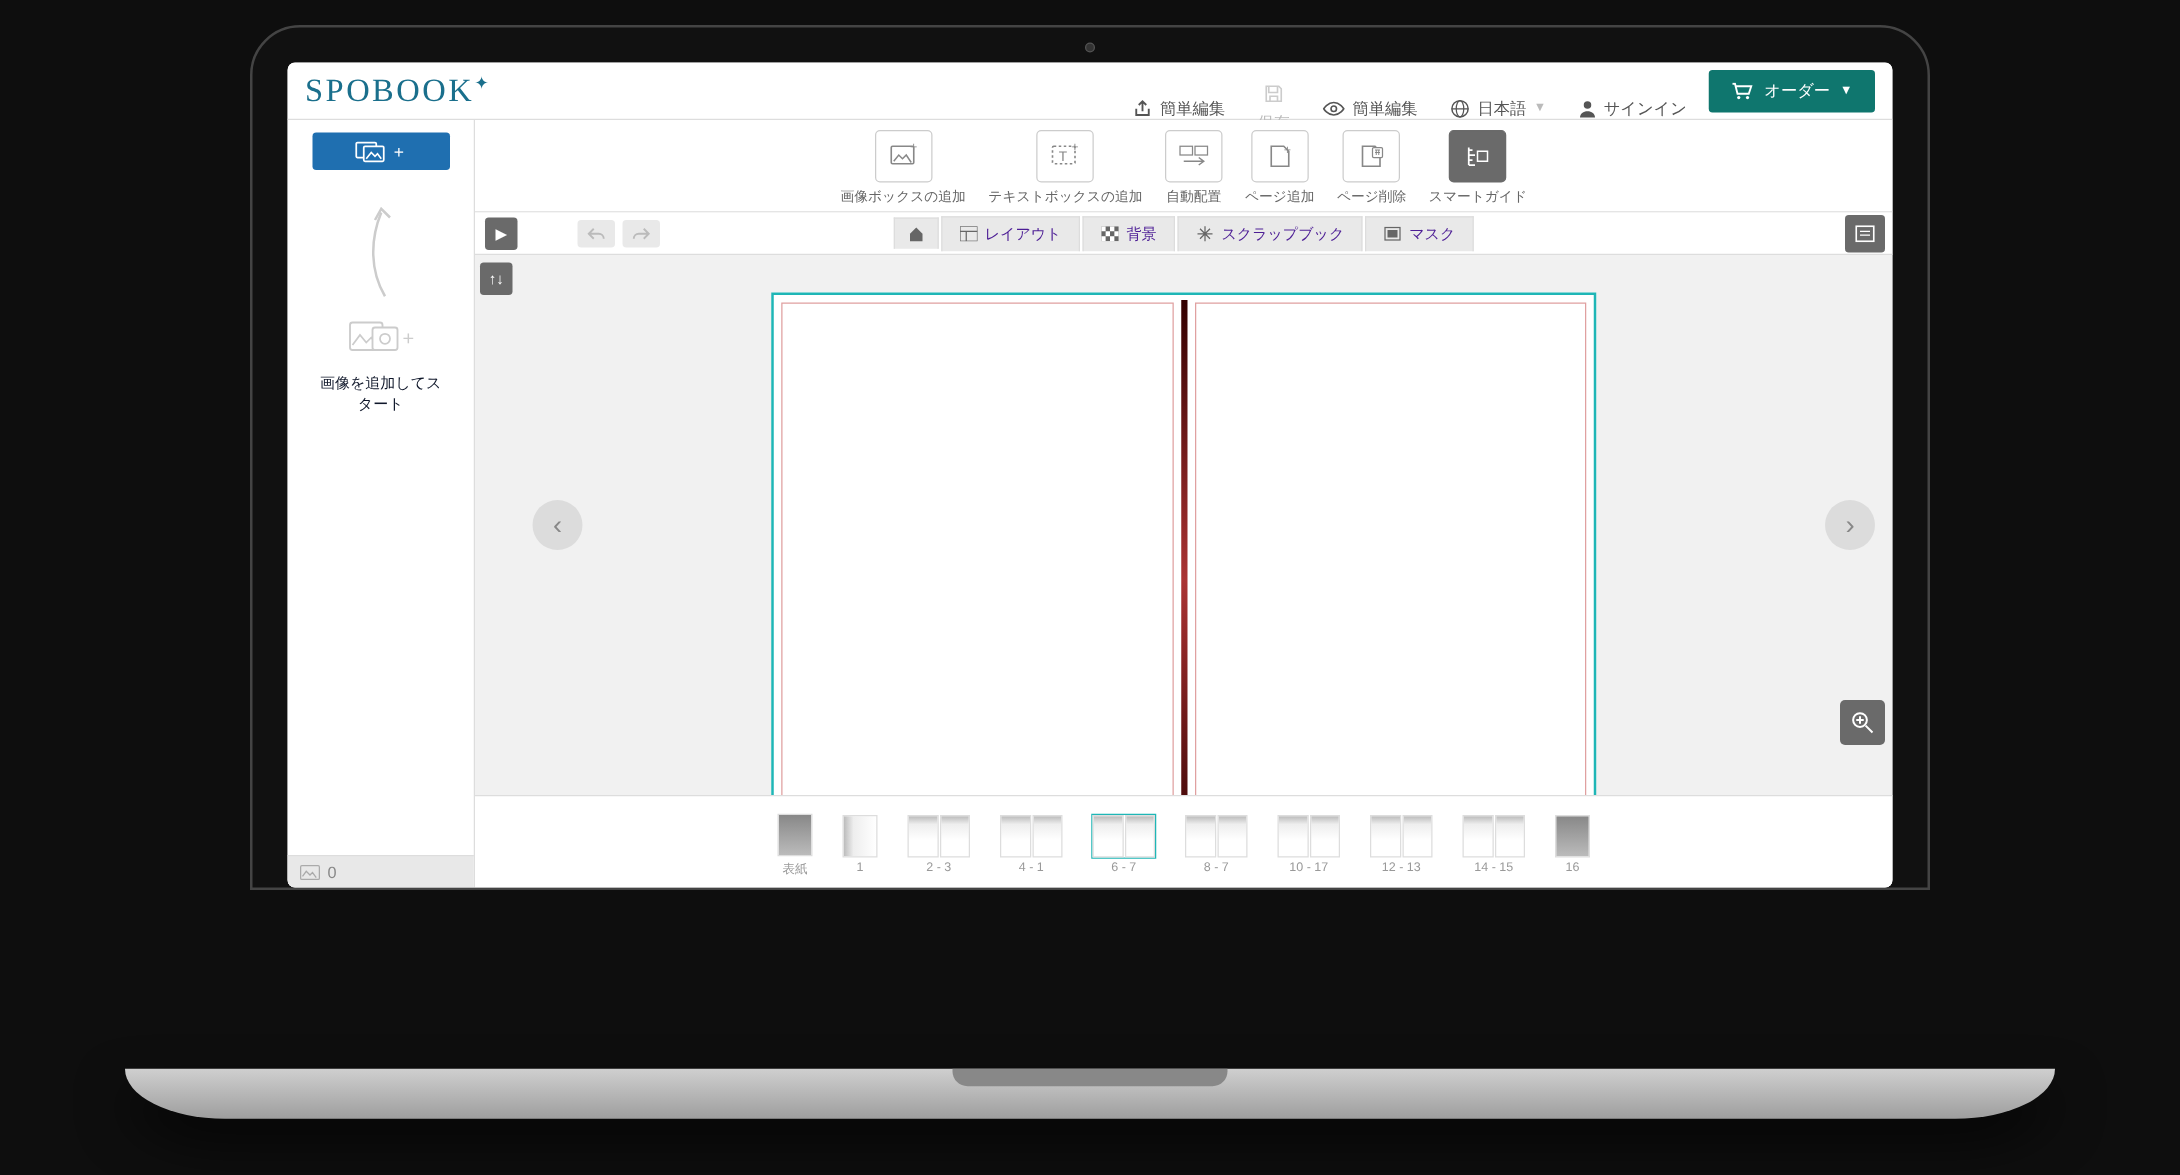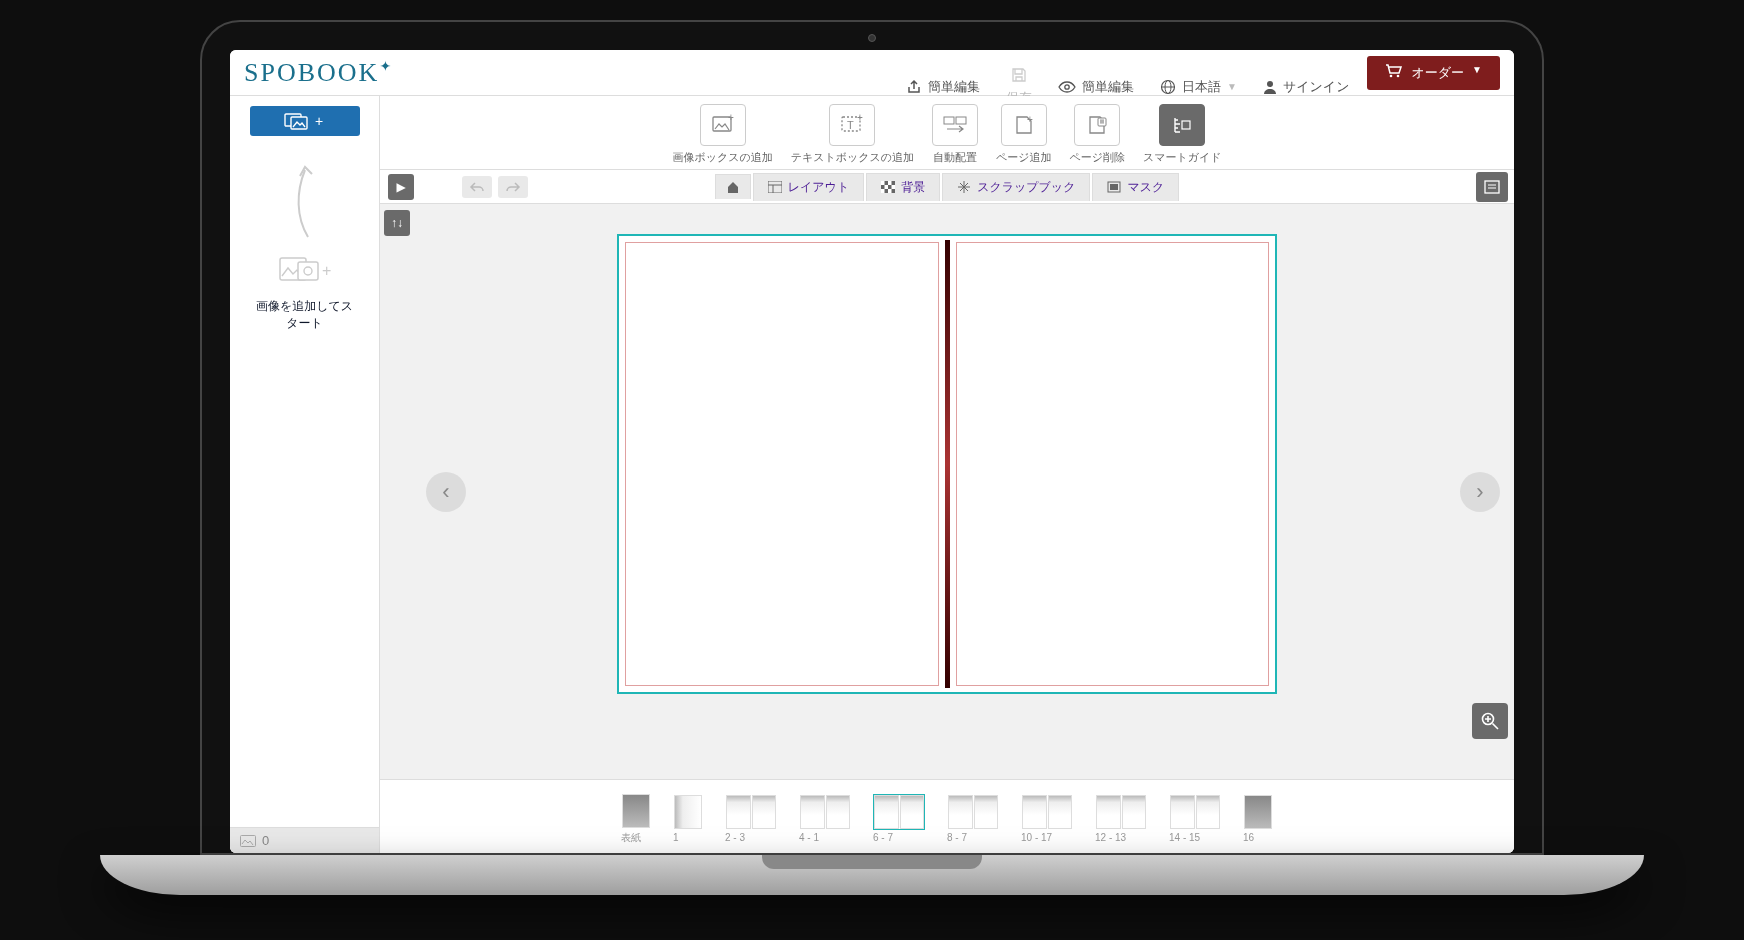--- a/index.html
+++ b/index.html
@@ -10,21 +10,21 @@
     height: 940px;
     position: relative;
     overflow: hidden;
   }
   
   .laptop {
     position: absolute;
     top: 20px;
     left: 200px;
     width: 1344px;
-    height: 835px;
+    height: 692px;
     background: #111;
     border-radius: 40px 40px 0 0;
     border: 2px solid #444;
     padding: 28px 28px 0 28px;
   }
   .camera {
     position: absolute;
     top: 12px;
     left: 50%;
     transform: translateX(-50%);
@@ -80,25 +80,25 @@
     font-family: "Times New Roman", serif;
   }
   .logo .ast { font-size: 14px; vertical-align: super; color:#1a6f8c;}
   .spacer { flex: 1; }
   .hdr-item {
     display: flex; align-items: center; gap: 6px;
     padding: 4px 8px; cursor: pointer; color:#555;margin-top:28px;
   }
   .hdr-item.disabled { color: #bbb; flex-direction: column; }
   .order-btn {
-    background: #7f1d1d;
+    background: #0f766e;
     color: #fff;
     padding: 8px 18px;
     border-radius: 3px;
-    display: flex; align-items: flex-start; gap: 8px;
+    display: flex; align-items: center; gap: 8px;
   }
   .ico { display:inline-flex; align-items:center; justify-content:center; }
   .caret { font-size: 10px; color:#bbb;}
   
   .main { flex:1; display:flex; min-height:0; }
   .sidepanel {
     width: 150px;
     background:#fff;
     border-right:1px solid #ddd;
     display:flex; flex-direction:column;
@@ -205,21 +205,21 @@
     width:5px; background:linear-gradient(#300,#a33,#300);
     margin:4px 0;
   }
   
   .strip {
     height:74px; background:#fff; border-top:1px solid #ddd;
     display:flex; align-items:center; justify-content:center; gap:22px;
     padding: 4px 10px 0;
   }
   .thumb {
-    display:flex; flex-direction:column; gap:2px;
+    display:flex; flex-direction:column; align-items:center; gap:2px;
     font-size:10px; color:#999;
   }
   .th-box {
     width:52px; height:36px; display:flex; border:1px solid transparent; gap:1px;
   }
   .th-box.single { width:30px; }
   .th-box .pg { flex:1; background:linear-gradient(#bbb,#eee 20%,#fff 60%); border:1px solid #ddd;}
   .th-box.single .pg { background:linear-gradient(90deg,#bbb,#eee 30%,#fff);}
   .thumb.active .th-box { border-color:#1fb6b6; }
   .th-box .pg.dark { background:linear-gradient(#888,#bbb);}

